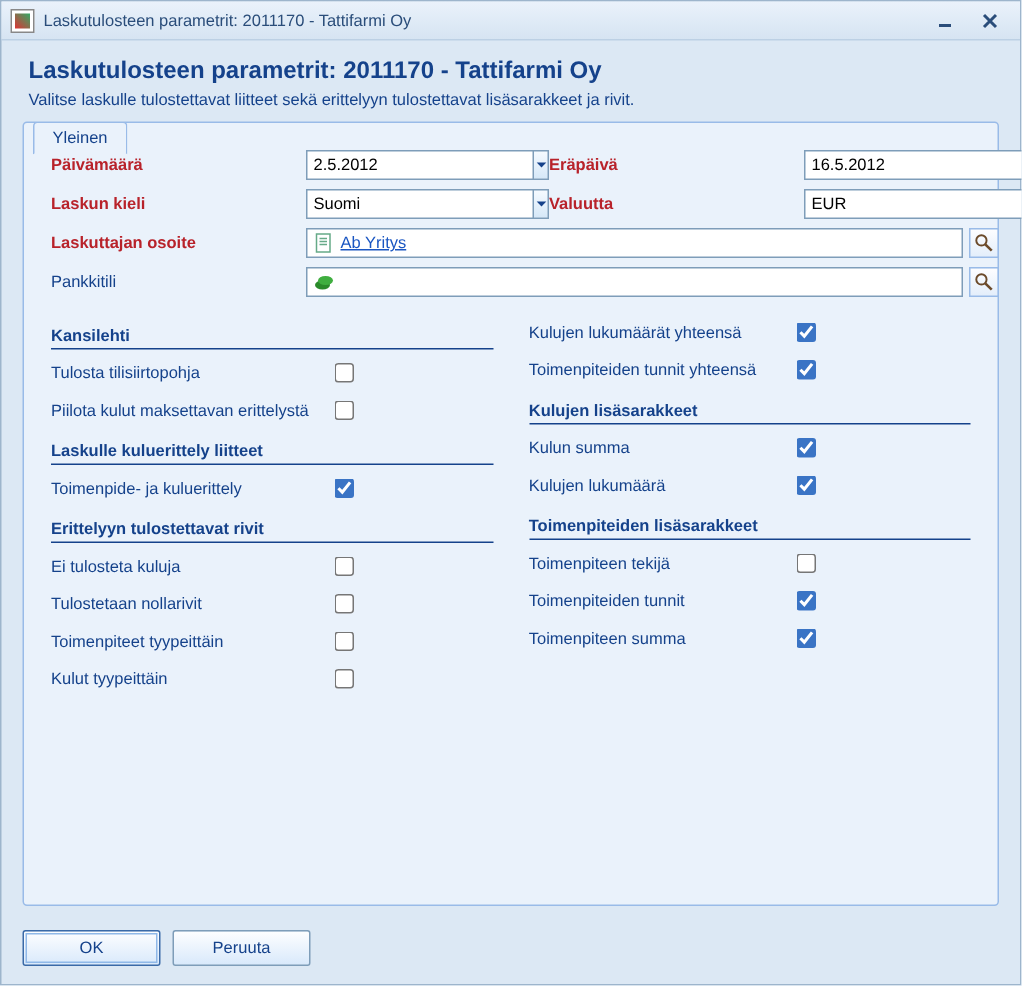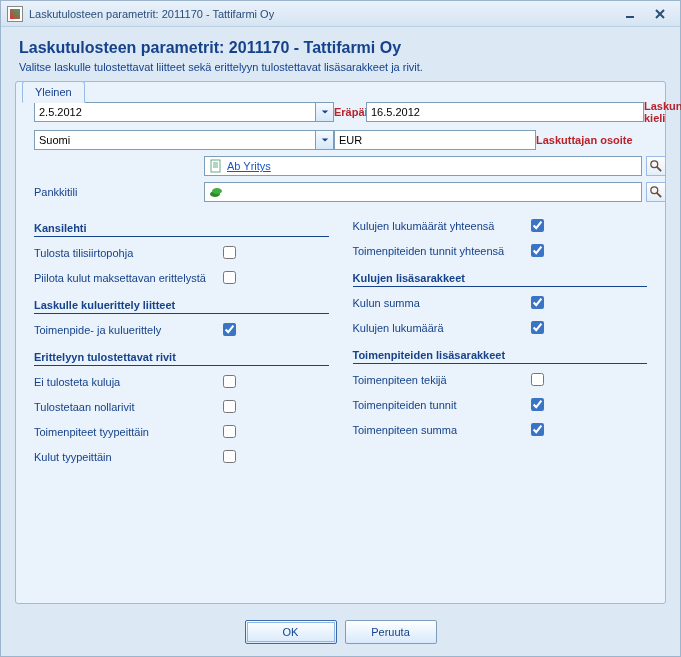--- a/index.html
+++ b/index.html
@@ -33,21 +33,21 @@
   .bank-row { grid-column: 2 / span 5; display:flex; align-items:center; }
   .bank-input { flex:1; border:1px solid #7e9db9; background:#fff; height:20px; display:flex; align-items:center; padding:0 4px; margin-right:4px; }
   .bank-input svg { width:14px; height:14px; }
   .sections { display:grid; grid-template-columns: 1fr 1fr; column-gap: 24px; margin-top:14px; }
   .col { display:flex; flex-direction:column; gap:6px; }
   .sec-head { font-weight:bold; color:#15428b; border-bottom:1px solid #15428b; padding-bottom:2px; margin-top:6px; }
   .chk-row { display:flex; align-items:center; justify-content:space-between; padding-right:90px;gap:10px;}
   .chk-row.right { padding-right:100px; }
   .chk-row label { color:#15428b; }
   input[type=checkbox]{ width:13px; height:13px; accent-color:#3a74c5; }
-  .footer { padding: 8px 14px 12px; display:flex; justify-content:center; gap:8px; }
+  .footer { padding: 8px 14px 12px; display:flex; justify-content:flex-start; gap:8px; }
   .footer button { width:92px; height:24px; border:1px solid #7e9db9; background:linear-gradient(#fdfeff,#d9e9fb); color:#15428b; border-radius:2px; }
   .footer button.primary { border:1px solid #3a6aa8; outline:1px solid #8fb8e8; outline-offset:-3px;}
 </style>
 </head>
 <body>
 
 <div class="window">
   <div class="titlebar">
     <span class="app-icon"></span>
     <span class="title">Laskutulosteen parametrit: 2011170 - Tattifarmi Oy</span>
@@ -66,20 +66,21 @@
   <div class="header-area">
     <h1>Laskutulosteen parametrit: 2011170 - Tattifarmi Oy</h1>
     <div class="sub">Valitse laskulle tulostettavat liitteet sekä erittelyyn tulostettavat lisäsarakkeet ja rivit.</div>
   </div>
 
   <div class="content">
     <div class="tab-panel">
       <div class="tab">Yleinen</div>
 
       <div class="form-grid">
+        <span class="lbl">Päivämäärä</span>
         <div class="combo">
           <input value="2.5.2012" style="">
           <span class="caret">
               <svg viewBox="0 0 10 10">
                 <path d="M1 3 L5 7 L9 3 Z"></path>
               </svg>
             </span>
         </div>
         <span class="lbl">Eräpäivä</span>
         <div class="combo">
@@ -89,20 +90,21 @@
 
         <span class="lbl">Laskun kieli</span>
         <div class="combo">
           <input value="Suomi" style="">
           <span class="caret">
               <svg viewBox="0 0 10 10">
                 <path d="M1 3 L5 7 L9 3 Z"></path>
               </svg>
             </span>
         </div>
+        <span class="lbl">Valuutta</span>
         <div class="combo">
           <input value="EUR" style="">
 
         </div>
 
         <span class="lbl">Laskuttajan osoite</span>
         <div class="link-row">
           <div class="link-input">
             <svg class="doc-icon" viewBox="0 0 14 14">
                 <rect x="2" y="1" width="9" height="12" fill="#fff" stroke="#6a8"></rect>

